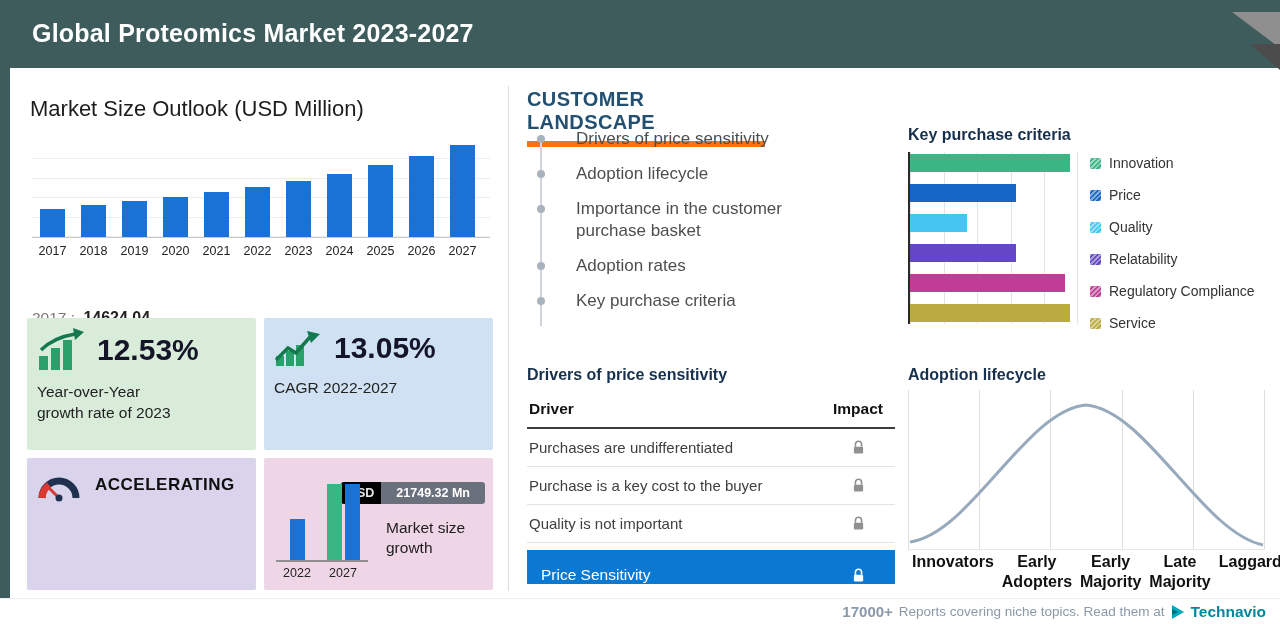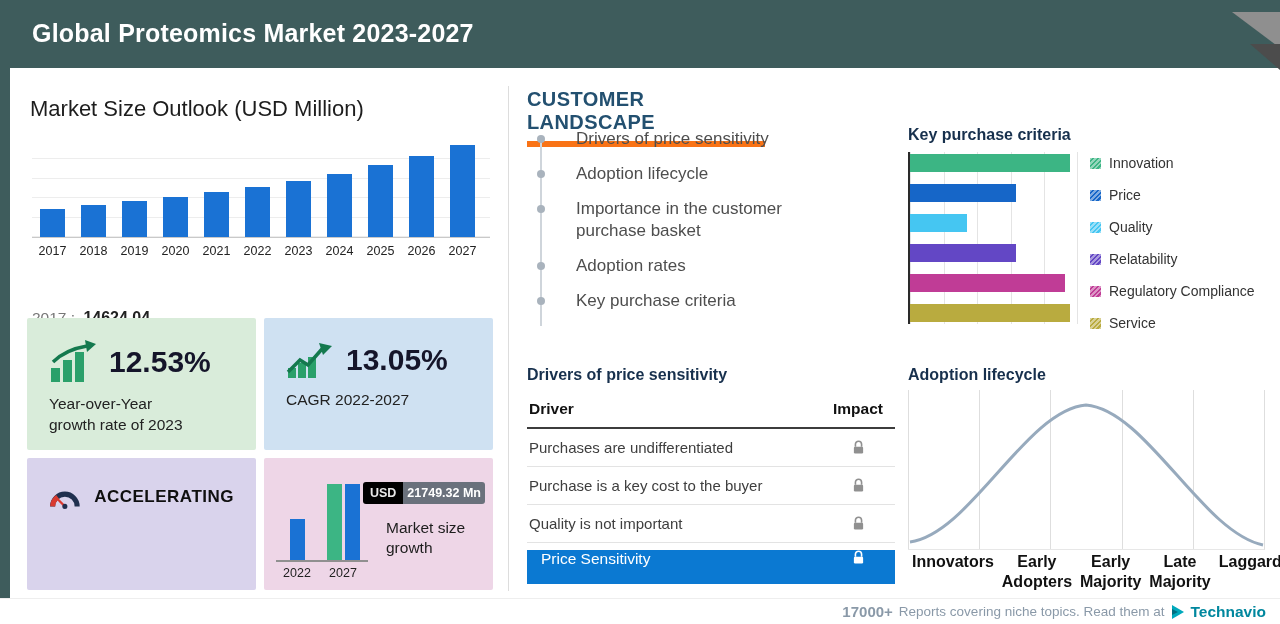--- a/index.html
+++ b/index.html
@@ -21,33 +21,33 @@
             background:repeating-linear-gradient(to top,#ededed 0 1px,transparent 1px 19.5px); }
   .m-slot { width:41px; display:flex; justify-content:center; align-items:flex-end; }
   .m-bar { width:25px; }
   .m-labels { display:flex; margin-top:6px; }
   .m-xlabel { width:41px; text-align:center; font-size:12.5px; color:#222; white-space:nowrap; }
   .base-line { position:absolute; left:32px; top:284px; font-size:15.5px; color:#777;margin-top:25px; }
   .base-line b { color:#222; margin-left:4px; font-size:16px; }
 
   .cards { position:absolute; left:27px; top:318px; width:466px; display:grid;
            grid-template-columns:229px 229px; grid-template-rows:132px 132px; gap:8px; }
-  .card { border-radius:2px; padding:22px; position:relative; }
+  .card { border-radius:2px; padding:10px; position:relative; }
   .card.yoy { background:#d9ecda; }
   .card.cagr { background:#cfe1f2; }
   .card.momentum { background:#d9d3ec; }
   .card.growth { background:#eed6e7; padding:10px; }
   .toprow { display:flex; align-items:center; gap:12px; }
   .big { font-size:30px; font-weight:700; color:#15152a; }
   .desc { margin-top:10px; font-size:15.5px; color:#222; line-height:1.35; }
   .acc-title { font-size:17px; font-weight:700; color:#0f0f0f; letter-spacing:.5px; }
 
   .badge { position:absolute; right:8px; top:24px; display:flex; border-radius:3px; overflow:hidden; font-size:12.5px; }
   .badge .usd { background:#000000; color:#e8e8e8; padding:4px 7px; font-weight:700; }
-  .badge .amt { background:#6a717c; color:#fff; padding:4px 4px; font-weight:700; }
+  .badge .amt { background:#6a717c; color:#fff; padding:4px 15px; font-weight:700; }
   .mini { position:absolute; left:12px; bottom:10px; }
   .mini-bars { display:flex; align-items:flex-end; gap:12px; border-bottom:2px solid #909090; padding:0 6px; }
   .mini-slot { width:30px; display:flex; justify-content:center; align-items:flex-end; }
   .mini-slot.wide { width:38px; }
   .mbar { width:15px; }
   .mini-labels { display:flex; gap:12px; padding:0 6px; margin-top:4px; }
   .mini-lab { width:30px; text-align:center; font-size:12.5px; color:#222; }
   .mini-lab.wide { width:38px; }
   .growth-desc { position:absolute; left:122px; top:60px; width:96px; font-size:15.5px; color:#1d1d1d; line-height:1.3; }
 
@@ -70,21 +70,21 @@
 
   .drv-title { position:absolute; left:527px; top:366px; font-size:16px; font-weight:700; color:#17304d; }
   .drv-table { position:absolute; left:527px; top:396px; width:368px; }
   .drv-head { display:flex; justify-content:space-between; font-size:15.5px; font-weight:700; color:#111;
               padding:4px 2px 9px 2px; border-bottom:2px solid #3c3c3c; }
   .drv-head .imp { width:70px; text-align:center; }
   .drv-row { display:flex; justify-content:space-between; align-items:center; height:38px;
              border-bottom:1px solid #e3e3e3; font-size:15px; color:#3e3e3e; padding:0 2px; }
   .lock-cell { width:70px; display:flex; justify-content:center; }
   .drv-highlight { margin-top:7px; height:34px; background:#0b79d2; display:flex; justify-content:space-between;
-                   align-items:flex-start; color:#fff; font-size:15.5px; padding:0 2px 0 14px; }
+                   align-items:flex-end; color:#fff; font-size:15.5px; padding:0 2px 0 14px; }
 
   .lc-title { position:absolute; left:908px; top:366px; font-size:16px; font-weight:700; color:#17304d; }
   .lc-chart { position:absolute; left:908px; top:390px; width:357px; height:160px;
               background:repeating-linear-gradient(to right,#dedede 0 1px,transparent 1px 71.2px);
               border-right:1px solid #dedede; border-bottom:1px solid #e7e7e7; }
   .lc-labels { position:absolute; left:908px; top:552px; width:357px; display:flex; }
   .lc-lab { flex:1; text-align:center; font-size:16px; font-weight:700; color:#111; line-height:1.25; padding:0 4px; }
 
   
   .footer { position:absolute; left:0; bottom:0; width:100%; height:26px; background:#fff; display:flex;

